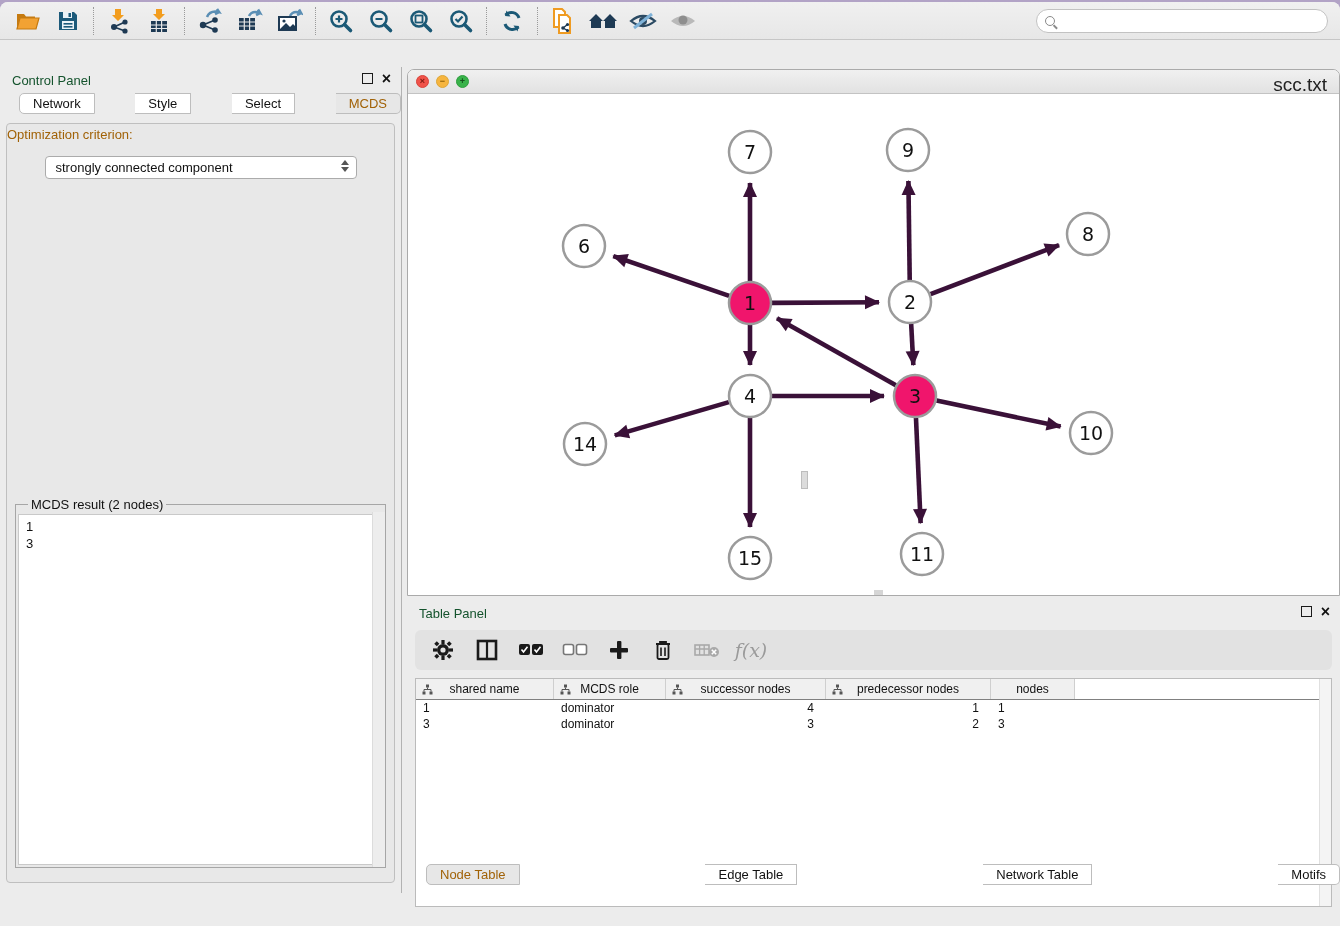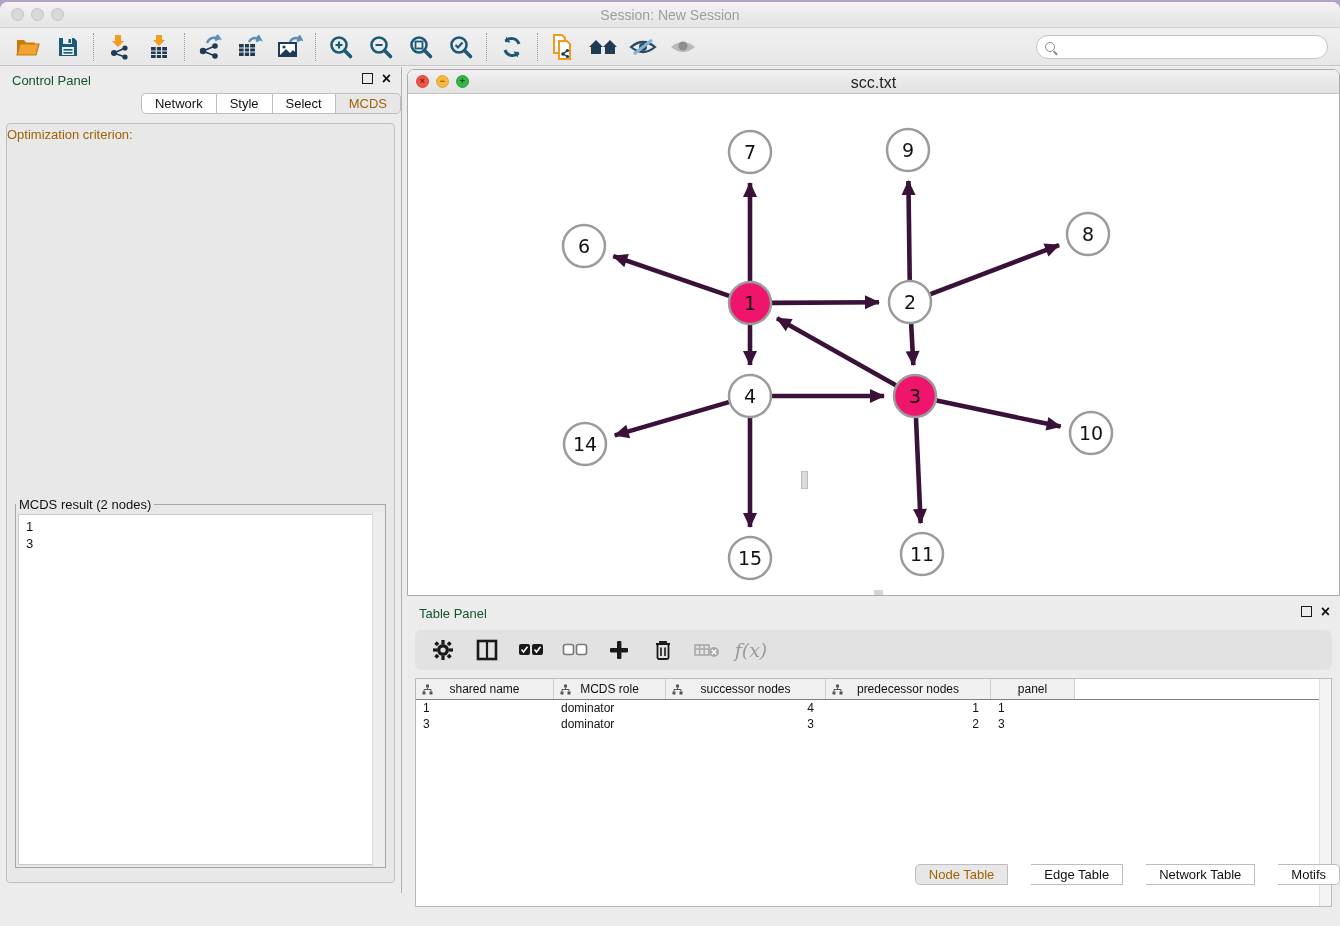--- a/index.html
+++ b/index.html
@@ -40,21 +40,21 @@
                      background:#dcdcdc; border:1px solid #bdbdbd; z-index:5; }
 
   
   .panel-head { position:relative; height:26px; }
   .panel-head .ptitle { position:absolute; left:12px; top:6px; font-size:13px; color:#14532d; }
   .panel-icons { position:absolute; right:10px; top:5px; display:flex; gap:9px; align-items:center; }
   .float-box { width:11px; height:11px; border:1.6px solid #1a1a1a; background:transparent; }
   .close-x { font-size:16px; font-weight:bold; color:#111; line-height:13px; }
 
   
-  .tabrow { display:flex; justify-content:flex-end;padding-left:19px; }
+  .tabrow { display:flex; justify-content:space-between;padding-left:19px; }
   .tab { height:21px; padding:2px 13px; font-size:13px; color:#111; background:#fff;
          border:1px solid #bdbdbd; border-left:none; white-space:nowrap; }
   .tab:first-child { border-left:1px solid #bdbdbd; border-radius:5px 0 0 5px; }
   .tab:last-child { border-radius:0 5px 5px 0; }
   .tab.selected { background:#e7e7e7; color:#a16207; }
 
   
   .cp-content { position:absolute; left:6px; right:6px; top:56px; bottom:10px;
                 background:#e8e8e8; border:1px solid #bfbfbf; border-radius:4px; }
   .opt-label { margin-top:3px; text-align:left; font-size:13px; color:#a16207; }
@@ -63,34 +63,34 @@
            display:flex; align-items:center; padding-left:10px; }
   .combo .arrows { position:absolute; right:7px; top:3px; display:flex; flex-direction:column; gap:2px; }
   .combo .arrows i { width:0; height:0; border-left:4px solid transparent; border-right:4px solid transparent; }
   .combo .arrows i.up { border-bottom:5px solid #555; }
   .combo .arrows i.down { border-top:5px solid #555; }
   .btnrow { margin-top:12px; display:flex; justify-content:center; gap:14px; }
   .pushbtn { height:23px; padding:0 16px; font-size:13px; color:#111; background:#fff;
              border:1px solid #ababab; border-radius:4px; }
   .result-fs { position:absolute; left:8px; top:373px; right:8px; bottom:14px;
                border:1px solid #a6a6a6; background:#e8e8e8; }
-  .result-fs legend { font-size:13px; color:#111; padding:0 3px; margin-left:0; }
+  .result-fs legend { font-size:13px; color:#111; padding:0 3px; margin-left:12px; }
   .result-body { position:absolute; left:2px; right:2px; top:2px; bottom:2px; background:#fff;
                  border:1px solid #c9c9c9; font-size:13px; color:#111; padding:3px 0 0 7px;
                  white-space:pre; line-height:17px; }
   .result-scroll { position:absolute; right:0; top:0; bottom:0; width:13px; background:#ededed;
                    border-left:1px solid #dcdcdc; }
 
   
   .net-window { position:absolute; top:2px; left:5px; right:0; height:527px; background:#fff;
                 border:1px solid #aaa; border-radius:7px 7px 0 0; overflow:hidden; }
   .net-titlebar { position:relative; height:24px; background:linear-gradient(#f0f0f0,#e2e2e2);
                   border-bottom:1px solid #c3c3c3; }
-  .net-titlebar .title { position:absolute; left:0; right:0; top:4px; text-align:center;
-                         font-size:16px; color:#222; }
+  .net-titlebar .title { position:absolute; left:0; right:12px; top:4px; text-align:right;
+                         font-size:19px; color:#222; }
   .net-lights { position:absolute; left:8px; top:5px; display:flex; gap:7px; }
   .net-canvas { position:absolute; top:25px; left:0; right:0; bottom:0; background:#fff; }
   .canvas-grip { position:absolute; left:50%; bottom:0; width:9px; height:5px; background:#d5d5d5; }
 
   
   .table-panel { position:absolute; left:5px; right:0; top:533px; bottom:0; background:#ececec; }
   .tp-toolbar { position:absolute; left:8px; right:8px; top:30px; height:40px; background:#e2e2e2;
                 border-radius:6px; display:flex; align-items:center; gap:8px; padding-left:10px; }
   .tp-btn { width:36px; height:32px; display:flex; align-items:center; justify-content:center; }
   .fx { font-family:"DejaVu Serif",serif; font-style:italic; font-size:19px; color:#9a9a9a; }
@@ -118,28 +118,20 @@
   .list-glyph { display:flex; flex-direction:column; gap:2.5px; }
   .list-glyph i { display:flex; gap:2px; align-items:center; }
   .list-glyph b { width:2.5px; height:2.5px; background:#111; }
   .list-glyph s { width:11px; height:2.5px; background:#111; }
 </style>
 </head>
 <body>
 
 <div class="window">
 
-  <div class="titlebar">
-    <div class="lights">
-      <div class="light"></div>
-      <div class="light"></div>
-      <div class="light"></div>
-    </div>
-    <div class="title">Session: New Session</div>
-  </div>
 
   <div class="toolbar">
     <div class="tbtn">
       <svg width="26" height="22" viewBox="0 0 26 22">
         <path d="M2 19 L5 8 L24 8 L21 19 Z" fill="#f2a233" stroke="#c57a10" stroke-width="1.2"></path>
         <path d="M2 19 L2 4 L9 4 L11 6.5 L20 6.5 L20 8 L5 8 Z" fill="#c57a10"></path>
       </svg>
     </div>
     <div class="tbtn">
       <svg width="22" height="22" viewBox="0 0 22 22">
@@ -277,20 +269,27 @@
         </span>
       </div>
       <div class="tabrow" id="cp-tabs">
           <span class="tab">Network</span>
           <span class="tab">Style</span>
           <span class="tab">Select</span>
           <span class="tab selected">MCDS</span>
         </div>
       <div class="cp-content">
         <div class="opt-label">Optimization criterion:</div>
+        <div class="combo">
+          <span>strongly connected component</span>
+          <span class="arrows">
+              <i class="up"></i>
+              <i class="down"></i>
+            </span>
+        </div>
         <fieldset class="result-fs">
           <legend>MCDS result (2 nodes)</legend>
           <div style="position:relative; width:100%; height:100%;">
             <div class="result-body" id="result-body">1
 3</div>
             <div class="result-scroll"></div>
           </div>
         </fieldset>
       </div>
     </div>
@@ -457,21 +456,21 @@
               <div class="gt-hcell" style="width: 165px;">
                 <svg class="hicon" width="11" height="11" viewBox="0 0 11 11">
                   <rect x="4" y="0.5" width="3" height="3" fill="#555"></rect>
                   <rect x="0.5" y="7.5" width="3" height="3" fill="#555"></rect>
                   <rect x="7.5" y="7.5" width="3" height="3" fill="#555"></rect>
                   <path d="M5.5 3.5 V5.5 M2 7.5 V5.5 H9 V7.5" stroke="#555" stroke-width="1" fill="none"></path>
                 </svg>
                 <span>predecessor nodes</span>
               </div>
               <div class="gt-hcell" style="width: 84px;">
-                <span>panel</span>
+                <span>nodes</span>
               </div>
             </div>
           <div id="gt-body">
               <div class="gt-row">
                 <div class="gt-cell" style="width: 138px; text-align: left; padding: 0px 0px 0px 7px;">1</div>
                 <div class="gt-cell" style="width: 112px; text-align: left; padding: 0px 0px 0px 7px;">dominator</div>
                 <div class="gt-cell" style="width: 160px; text-align: right; padding: 0px 12px 0px 0px;">4</div>
                 <div class="gt-cell" style="width: 165px; text-align: right; padding: 0px 12px 0px 0px;">1</div>
                 <div class="gt-cell" style="width: 84px; text-align: left; padding: 0px 0px 0px 7px;">1</div>
               </div>

